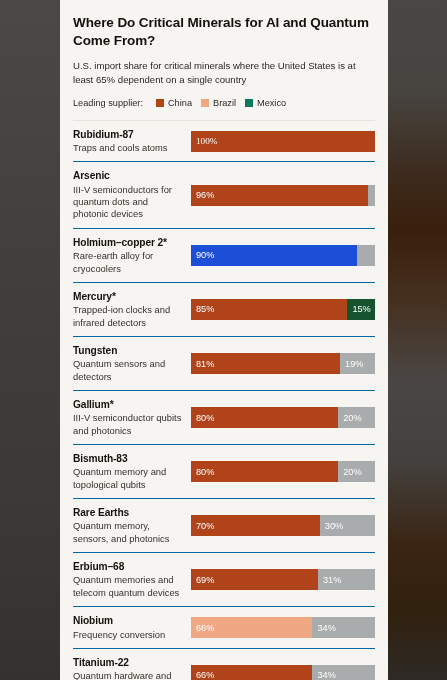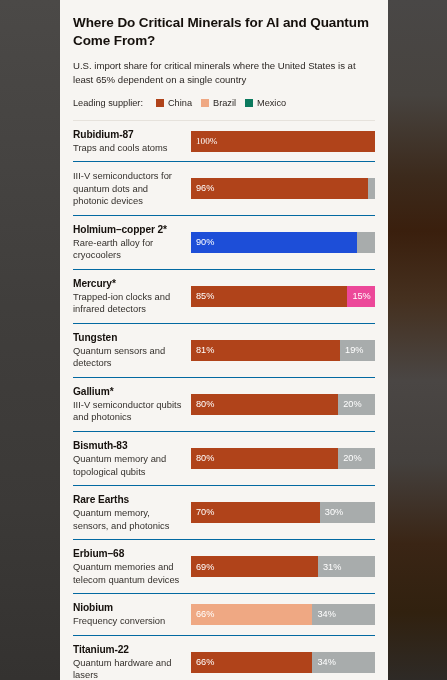--- a/index.html
+++ b/index.html
@@ -186,20 +186,21 @@
         <div class="bar-wrap">
           <div class="track" style="background: rgb(168, 172, 172); font-family: Liberation Serif, serif;">
             <div class="fill" style="width: 100%; background: rgb(176, 67, 26);">
               <span class="val">100%</span>
             </div>
           </div>
         </div>
       </div>
       <div class="row">
         <div class="row-label">
+          <div class="mineral">Arsenic</div>
           <div class="desc">III-V semiconductors for quantum dots and photonic devices</div>
         </div>
         <div class="bar-wrap">
           <div class="track" style="background: rgb(168, 172, 172);">
             <div class="fill" style="width: 96%; background: rgb(176, 67, 26);">
               <span class="val">96%</span>
             </div>
             <div class="rest">
               <span class="val"></span>
             </div>
@@ -221,21 +222,21 @@
             </div>
           </div>
         </div>
       </div>
       <div class="row">
         <div class="row-label">
           <div class="mineral">Mercury*</div>
           <div class="desc">Trapped-ion clocks and infrared detectors</div>
         </div>
         <div class="bar-wrap">
-          <div class="track" style="background: #ec4899;">
+          <div class="track" style="background: #14532d;">
             <div class="fill" style="width: 85%; background: rgb(176, 67, 26);">
               <span class="val">85%</span>
             </div>
             <div class="rest">
               <span class="val">15%</span>
             </div>
           </div>
         </div>
       </div>
       <div class="row">

